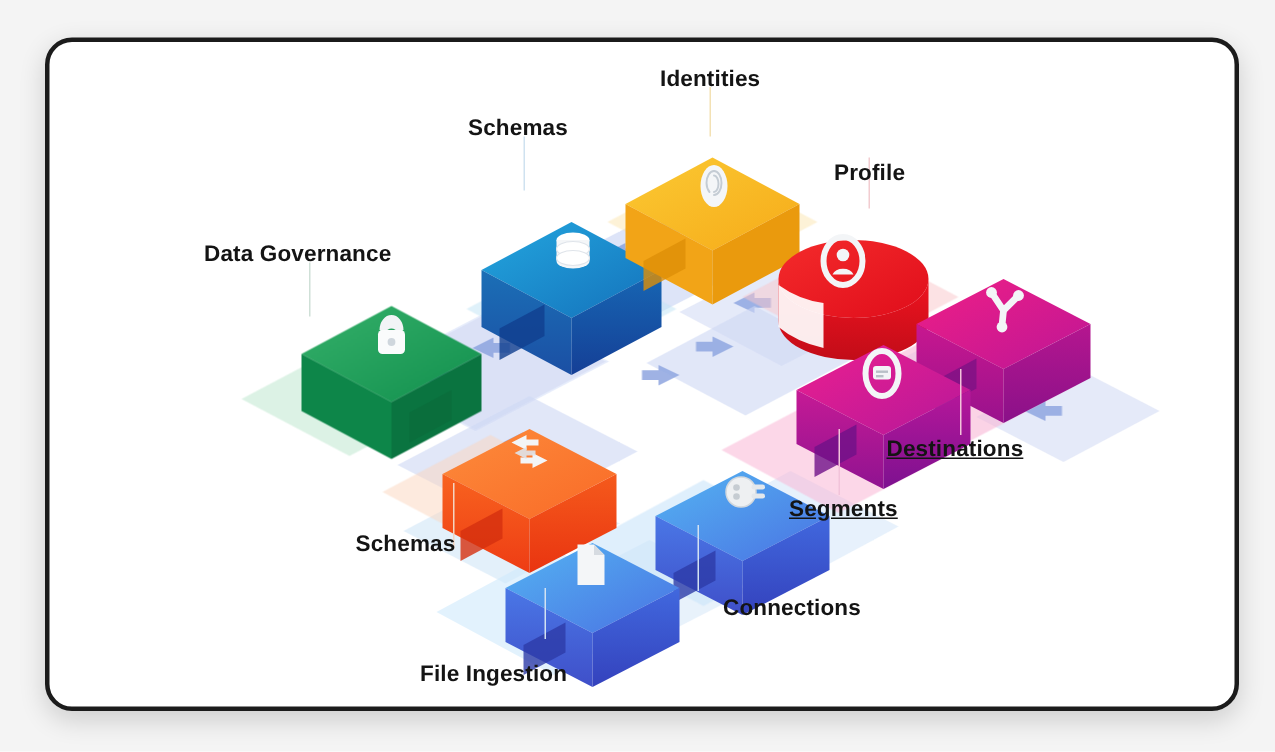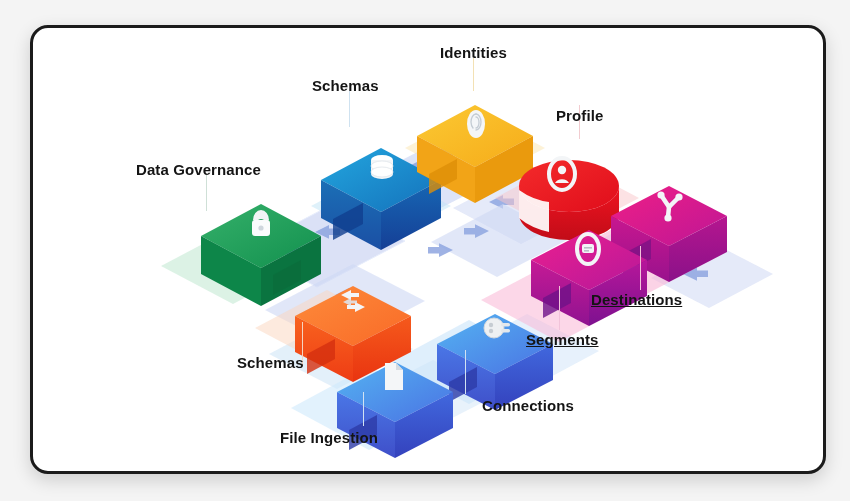--- a/index.html
+++ b/index.html
@@ -377,16 +377,16 @@
     <div class="lbl" style="left:523px;top:80px;">Profile</div>
 
     <div class="lbl" style="left:558px;top:264px;text-decoration:underline;">Destinations</div>
 
     <div class="lbl" style="left:493px;top:304px;text-decoration:underline;">Segments</div>
 
     <div class="lbl" style="left:204px;top:327px;">Schemas</div>
 
     <div class="lbl" style="left:426px;top:370px;margin-left:23px;">Connections</div>
 
-    <div class="lbl" style="left:247px;top:402px;">File Ingestion</div>
+    <div class="lbl" style="left:247px;top:414px;">File Ingestion</div>
 
   </div>
 </div>
 
 </body></html>

